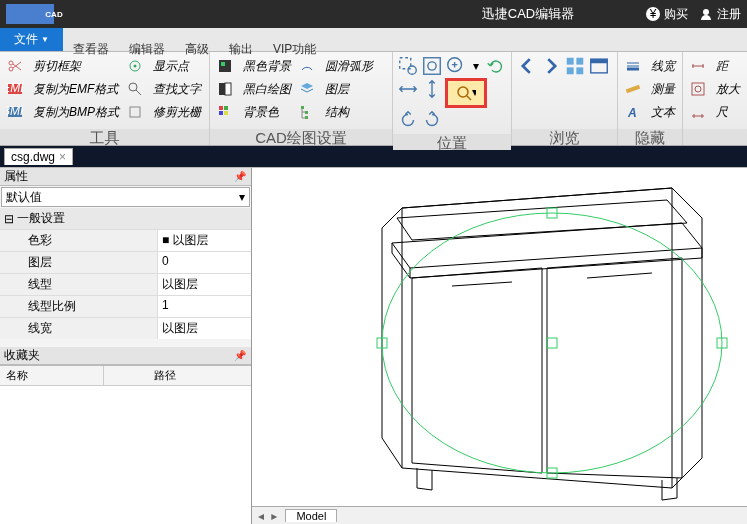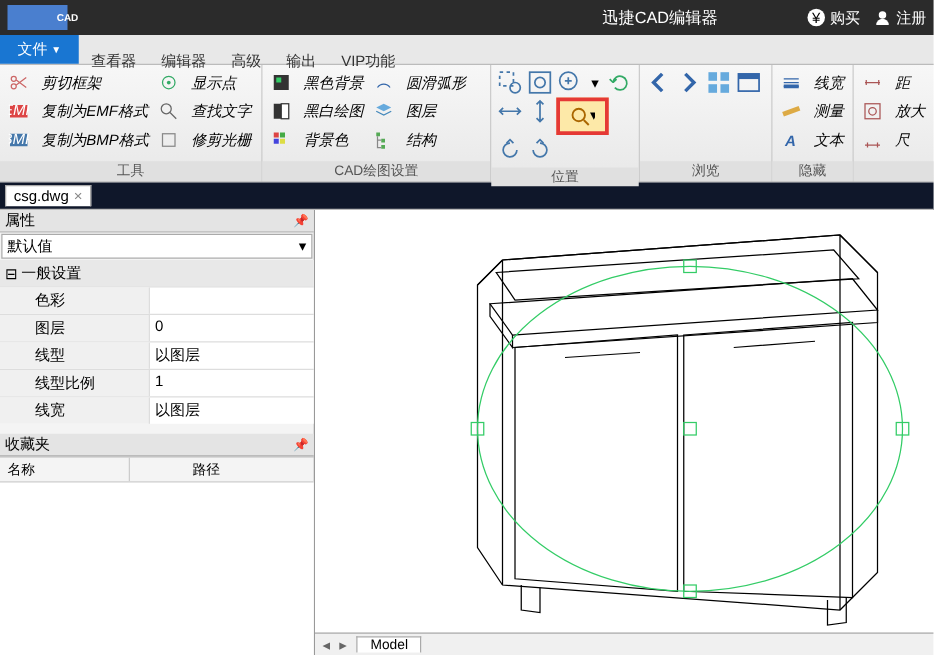--- a/index.html
+++ b/index.html
@@ -15,21 +15,21 @@
 
 
 .menubar { height: 24px; background: #e8e8e8; display: flex; align-items: stretch; border-bottom: 1px solid #bbb; }
 .menubar .file-btn { background: #1976d2; color: #fff; padding: 0 14px; display: flex; align-items: center; font-size: 12px; }
 .menubar .menu-item { padding: 0 10px; display: flex; align-items: center; color: #333; margin-top: 20px; }
 
 
 .ribbon { height: 94px; background: linear-gradient(#f7f7f7,#e8e8e8); border-bottom: 1px solid #aaa; display: flex; }
 .ribbon-group { border-right: 1px solid #ccc; display: flex; flex-direction: column; }
 .ribbon-group .body { flex: 1; display: flex; padding: 3px 4px; gap: 2px; }
-.ribbon-group .label { height: 16px; text-align: center; color: #555; font-size: 11px; background: #e0e0e0; }
+.ribbon-group .label { height: 16px; text-align: center; color: #555; font-size: 15px; background: #e0e0e0; }
 .col { display: flex; flex-direction: column; gap: 1px; }
 .rbtn { display: flex; align-items: center; gap: 10px; padding: 2px 3px; height: 22px; white-space: nowrap; font-style: italic; }
 .ico { width: 16px; height: 16px; display: inline-flex; align-items: center; justify-content: center; flex-shrink: 0; }
 .ico svg { width: 16px; height: 16px; }
 .iconly { width: 22px; height: 22px; display: flex; align-items: center; justify-content: center; }
 .row { display: flex; gap: 2px; }
 .highlight-btn { border: 3px solid #e53935; width: 42px; height: 30px; display: flex; align-items: center; justify-content: center; background: #fde9a8; }
 
 
 .tabstrip { height: 22px; background: #0f172a; display: flex; align-items: center; padding: 0 4px; border-bottom: 1px solid #bbb; }
@@ -38,21 +38,21 @@
 
 
 .main { display: flex; height: 356px; }
 .side { width: 252px; background: #f4f4f4; border-right: 1px solid #999; display: flex; flex-direction: column; }
 .panel-title { height: 18px; background: #e4e4e4; padding: 0 4px; display: flex; align-items: center; justify-content: space-between; font-size: 11px; border-bottom: 1px solid #bbb; }
 .pin { font-size: 10px; }
 .dropdown { height: 20px; background: #fff; border: 1px solid #aaa; margin: 1px; display: flex; align-items: center; justify-content: space-between; padding: 0 4px; font-size: 11px; }
 .prop-grid { background: #fff; }
 .prop-cat { background: #e8e8e8; padding: 2px 4px; font-size: 11px; display: flex; align-items: center; gap: 3px; }
 .prop-row { display: flex; border-top: 1px solid #ddd; font-size: 11px; }
-.prop-row .k { width: 120px; padding: 2px 16px 2px 28px; background: #f0f0f0; border-right: 1px solid #ddd; }
+.prop-row .k { width: 158px; padding: 2px 16px 2px 28px; background: #f0f0f0; border-right: 1px solid #ddd; }
 .prop-row .v { flex: 1; padding: 2px 4px; }
 .fav-head { display: flex; border-top: 1px solid #bbb; gap: 44px; }
 .fav-head div { flex: 1; padding: 2px 6px; font-size: 11px; }
 .fav-head div:first-child { border-right: 1px solid #ccc; }
 
 
 .canvas { flex: 1; background: #fff; position: relative; overflow: hidden; }
 .canvas svg { position: absolute; inset: 0; width: 100%; height: 100%; }
 .model-tab { position: absolute; bottom: 0; left: 0; right: 0; height: 18px; background: #f0f0f0; border-top: 1px solid #aaa; display: flex; align-items: center; }
 .model-tab .arrows { padding: 0 6px; color: #666; letter-spacing: 2px; }
@@ -453,20 +453,21 @@
         <span>▾</span>
     </div>
     <div class="prop-grid">
       <div class="prop-cat">
           <span>⊟</span>
           <span>一般设置</span>
         </div>
       <div id="prop-rows">
           <div class="prop-row">
             <div class="k">色彩</div>
+            <div class="v">■ 以图层</div>
           </div>
           <div class="prop-row">
             <div class="k">图层</div>
             <div class="v">0</div>
           </div>
           <div class="prop-row">
             <div class="k">线型</div>
             <div class="v">以图层</div>
           </div>
           <div class="prop-row">

